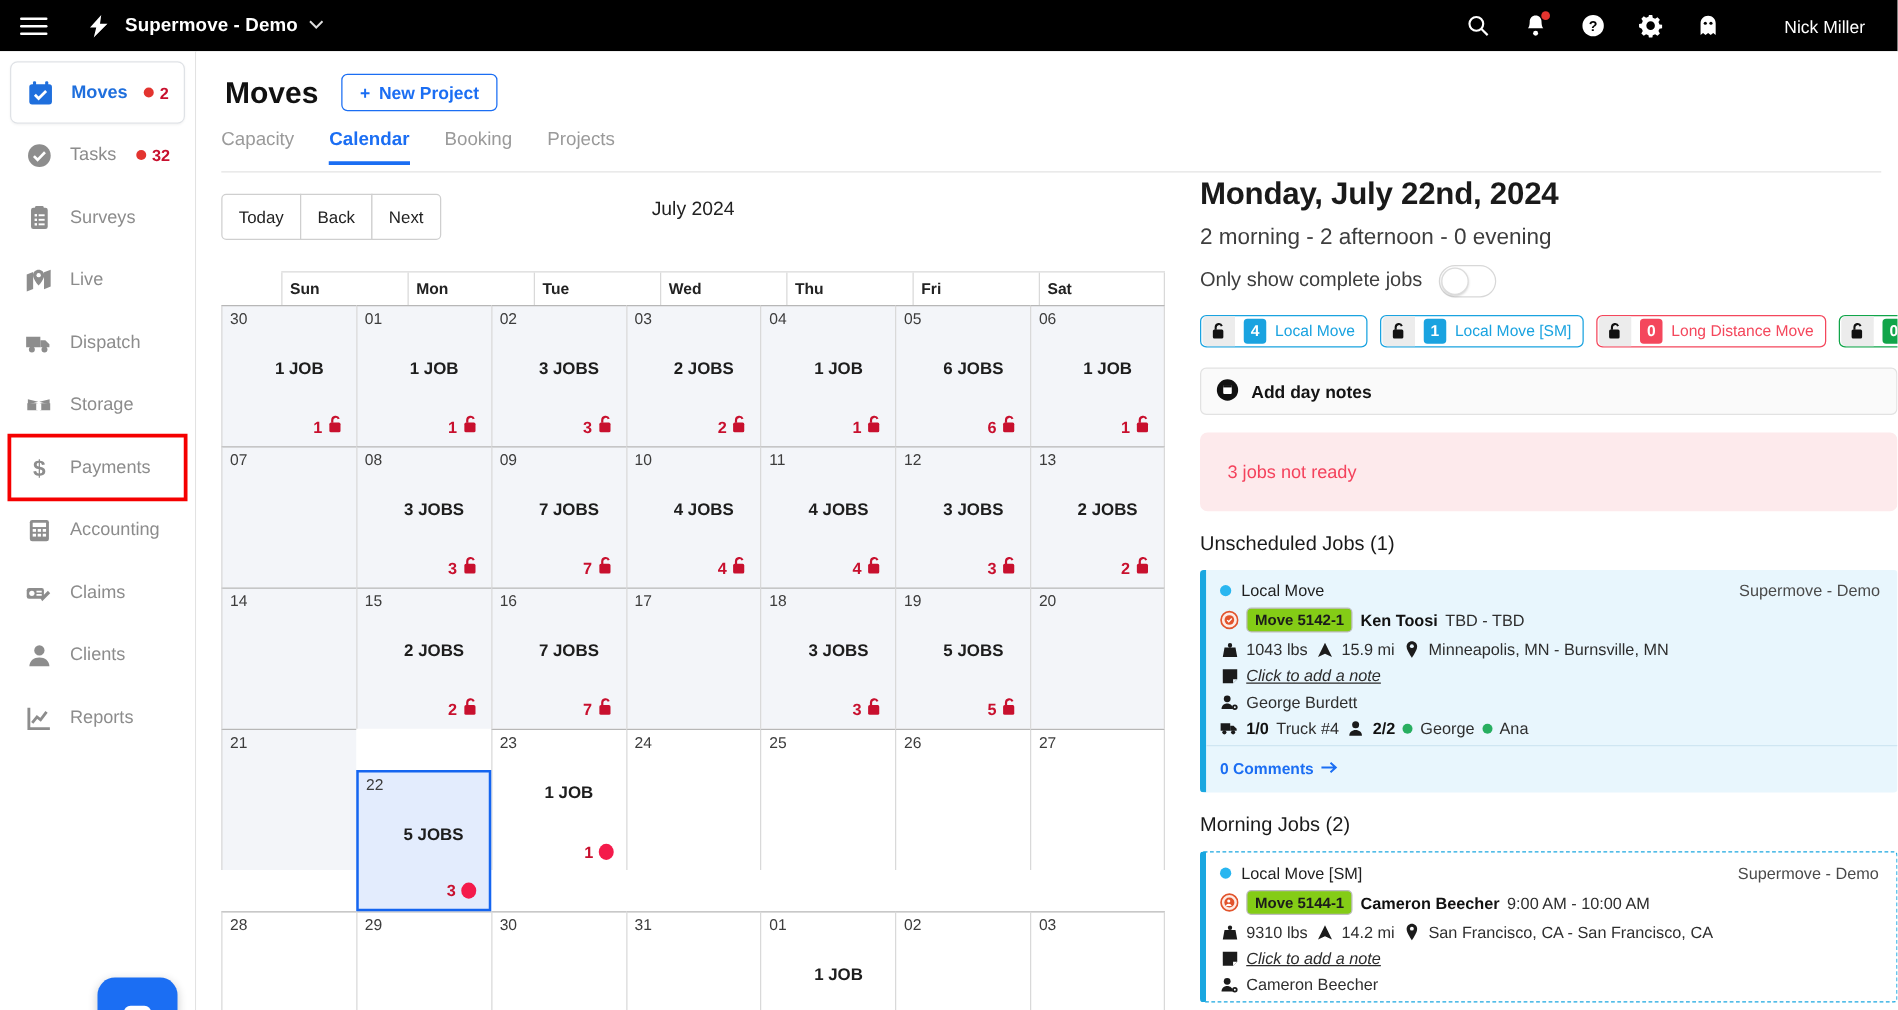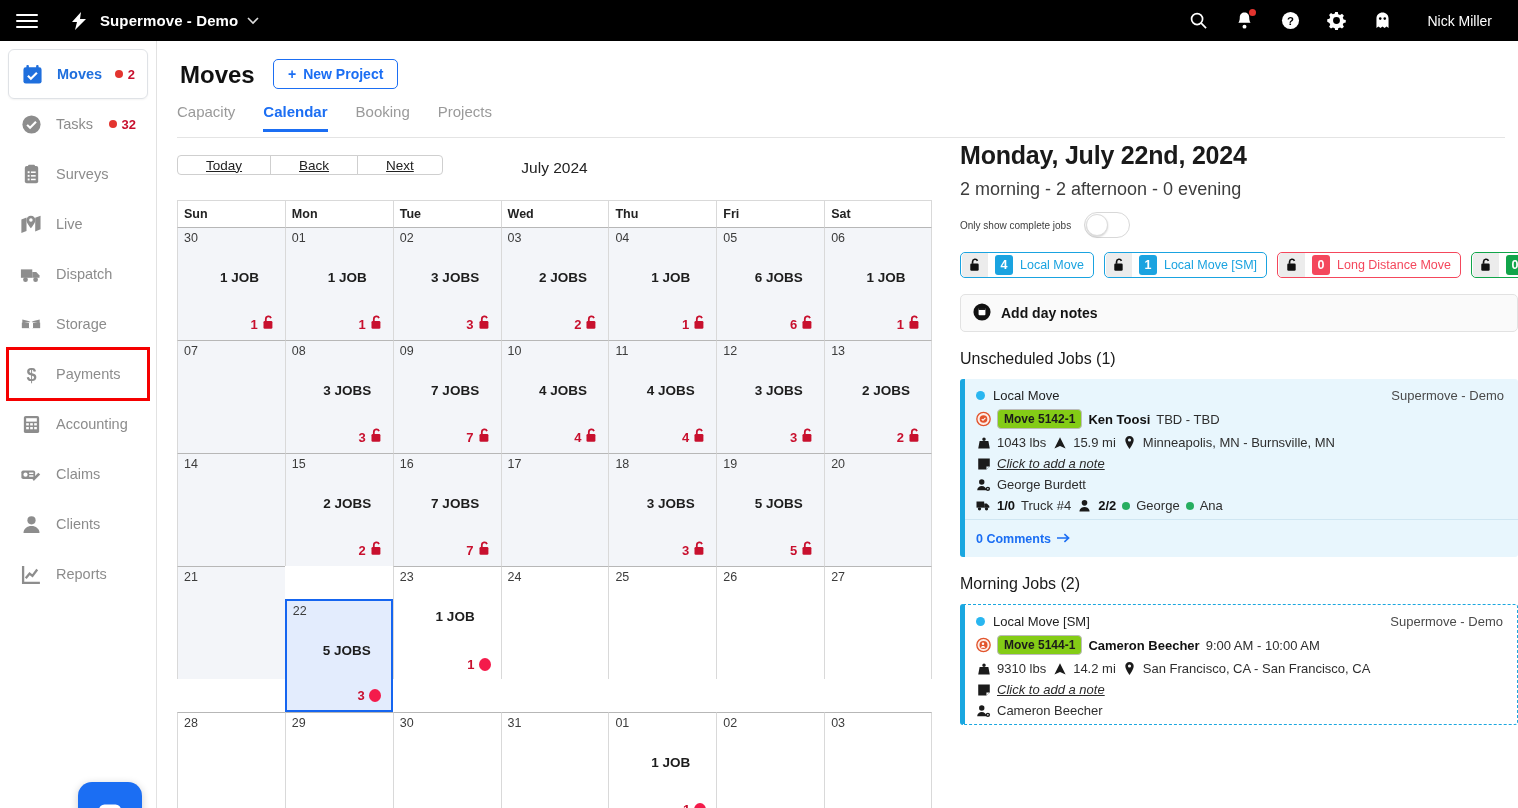--- a/index.html
+++ b/index.html
@@ -18,21 +18,21 @@
   }
   .hamburger { margin-left: 16px; width: 22px; cursor: pointer; }
   .hamburger span { display: block; height: 2px; background: #fff; margin: 4px 0; border-radius: 1px; }
   .brand-logo { margin-left: 30px; width: 22px; height: 22px; }
   .brand-name { margin-left: 10px; font-size: 15px; font-weight: bold; letter-spacing: .1px;}
   .brand-caret { margin-left: 9px; font-size: 11px; color: #ddd; }
   .topbar-right { margin-left: auto; display: flex; align-items: center; padding-right: 18px; }
   .tb-icon { width: 46px; height: 41px; display:flex; align-items:center; justify-content:center; position: relative; cursor: pointer;}
   .tb-icon svg { display:block; }
   .tb-dot { position: absolute; top: 9px; right: 11px; width: 7px; height: 7px; border-radius: 50%; background: #e3342f; }
-  .user-name { font-size: 14px; margin-left: 22px; margin-right: 8px; }
+  .user-name { font-size: 14px; margin-left: 38px; margin-right: 8px; }
 
   
   .sidebar {
     position: absolute; top: 41px; left: 0; width: 157px; height: 767px;
     background: #ffffff; border-right: 1px solid #e2e2e2;
     padding-top: 8px;
   }
   .side-item {
     position: relative; height: 50px; margin: 0 8px;
     display: flex; align-items: center; padding-left: 12px;
@@ -67,28 +67,28 @@
   }
   .tabs { position: absolute; left: 20px; top: 62px; display: flex; gap: 28px; }
   .tab { font-size: 15px; color: #9a9a9a; padding-bottom: 9px; cursor: pointer; }
   .tab.active { color: #1b6ef3; font-weight: bold; border-bottom: 3px solid #1b6ef3; }
   .tabs-rule { position:absolute; left: 20px; top: 96px; width: 1328px; height: 1px; background: #e4e4e4; }
 
   
   .calendar { position: absolute; left: 20px; top: 114px; width: 755px; }
   .cal-nav { display: flex; }
   .cal-btn {
-    height: 20px; padding: 0 28px; background:#fff; border:1px solid #cfcfcf;
-    font-size: 13.5px; font-family: inherit; color:#222; cursor: pointer; margin-left: -1px; text-decoration: underline;
+    height: 37px; padding: 0 13px; background:#fff; border:1px solid #cfcfcf;
+    font-size: 13.5px; font-family: inherit; color:#222; cursor: pointer; margin-left: -1px;
   }
   .cal-btn:first-child { border-radius: 4px 0 0 4px; margin-left: 0; }
   .cal-btn:last-child { border-radius: 0 4px 4px 0; }
   .cal-month { position:absolute; left:0; top:4px; width: 755px; text-align: center; font-size: 15.5px; color:#222; }
 
-  .cal-head { display: grid; grid-template-columns: repeat(7, 1fr); margin-top: 25px; border-top: 1px solid #d9d9d9; }
+  .cal-head { display: grid; grid-template-columns: repeat(7, 1fr); margin-top: 25px; border-top: 1px solid #d9d9d9; margin-left: 48px; }
   .cal-head div { font-size: 12.5px; font-weight: bold; color:#222; padding: 6px 0 6px 6px; border-left: 1px solid #d9d9d9; }
   .cal-head div:last-child { border-right: 1px solid #d9d9d9; }
 
   .cal-grid { display: grid; grid-template-columns: repeat(7, 1fr); }
   .cell {
     position: relative; height: 113px; border-left: 1px solid #d9d9d9; border-top: 1px solid #b7b7b7;
     background: #fff; cursor: pointer;
   }
   .cal-grid .cell:nth-child(7n) { border-right: 1px solid #d9d9d9; }
   .cell.offmonth, .cell.shaded { background: #f3f5f9; }
@@ -96,21 +96,21 @@
   .cell-num { position:absolute; left:6px; top:3px; font-size: 12.5px; color:#3c3c3c; }
   .cell-jobs { position:absolute; left:16px; right:0; top:42px; text-align:center; font-size: 13.5px; font-weight: bold; color:#1d1d1d; }
   .cell-foot { position:absolute; right:10px; bottom:7px; display:flex; align-items:center; gap:4px; font-size:13px; font-weight:bold; color:#c8102e; }
   .reddot { width: 12px; height: 13px; border-radius: 50%; background: #f41b4b; display:inline-block; }
 
   
   .detail { position: absolute; left: 790px; top: 100px; width: 571px; height: 708px; overflow: hidden; padding-left: 13px; }
   .detail-title { font-size: 25px; font-weight: bold; color:#1a1a1a; letter-spacing: -.2px;}
   .detail-sub { font-size: 18px; color:#3d3d3d; margin-top: 9px; }
   .toggle-row { display:flex; align-items:center; gap: 13px; margin-top: 12px; }
-  .toggle-label { font-size: 10px; color:#3d3d3d; }
+  .toggle-label { font-size: 16px; color:#3d3d3d; }
   .toggle { width: 46px; height: 26px; border-radius: 14px; background:#fff; border:1px solid #d8d8d8; position:relative; cursor:pointer; }
   .toggle .knob { position:absolute; left:1px; top:1px; width:22px; height:22px; border-radius:50%; background:#fff; border:1px solid #dcdcdc; box-shadow:0 1px 2px rgba(0,0,0,.18); }
 
   .chips { display:flex; gap: 10px; margin-top: 14px; }
   .chip { display:flex; align-items:center; height: 26px; border:1px solid; border-radius: 5px; padding-right: 9px; background:#fff; flex:none; cursor:pointer;}
   .chip .lock { width: 26px; height: 24px; background:#ececec; border-radius: 4px 0 0 4px; display:flex; align-items:center; justify-content:center; margin: 0 7px 0 1px;}
   .chip .count { min-width: 18px; height: 20px; border-radius: 3px; color:#fff; font-size: 12.5px; font-weight:bold; display:flex; align-items:center; justify-content:center; padding: 0 4px; }
   .chip .ctext { font-size: 12.5px; margin-left: 7px; white-space: nowrap; }
 
   .daynotes {
@@ -696,20 +696,23 @@
       <span>
         <svg width="18" height="18" viewBox="0 0 20 20">
             <circle cx="10" cy="10" r="9.5" fill="#111"></circle>
             <rect x="6.2" y="5.6" width="7.6" height="8" rx="1" fill="#fff"></rect>
             <rect x="6.2" y="5.6" width="7.6" height="2.1" fill="#111"></rect>
           </svg>
       </span>
       <span>Add day notes</span>
     </div>
 
+    <div class="notready">
+      <span>3 jobs not ready</span>
+    </div>
 
     <div class="section-head">Unscheduled Jobs (1)</div>
     <div class="job-card">
       <div class="jc-row">
         <span class="jc-type">
             <i></i>
             <span>Local Move</span>
           </span>
         <span class="jc-org">Supermove - Demo</span>
       </div>

